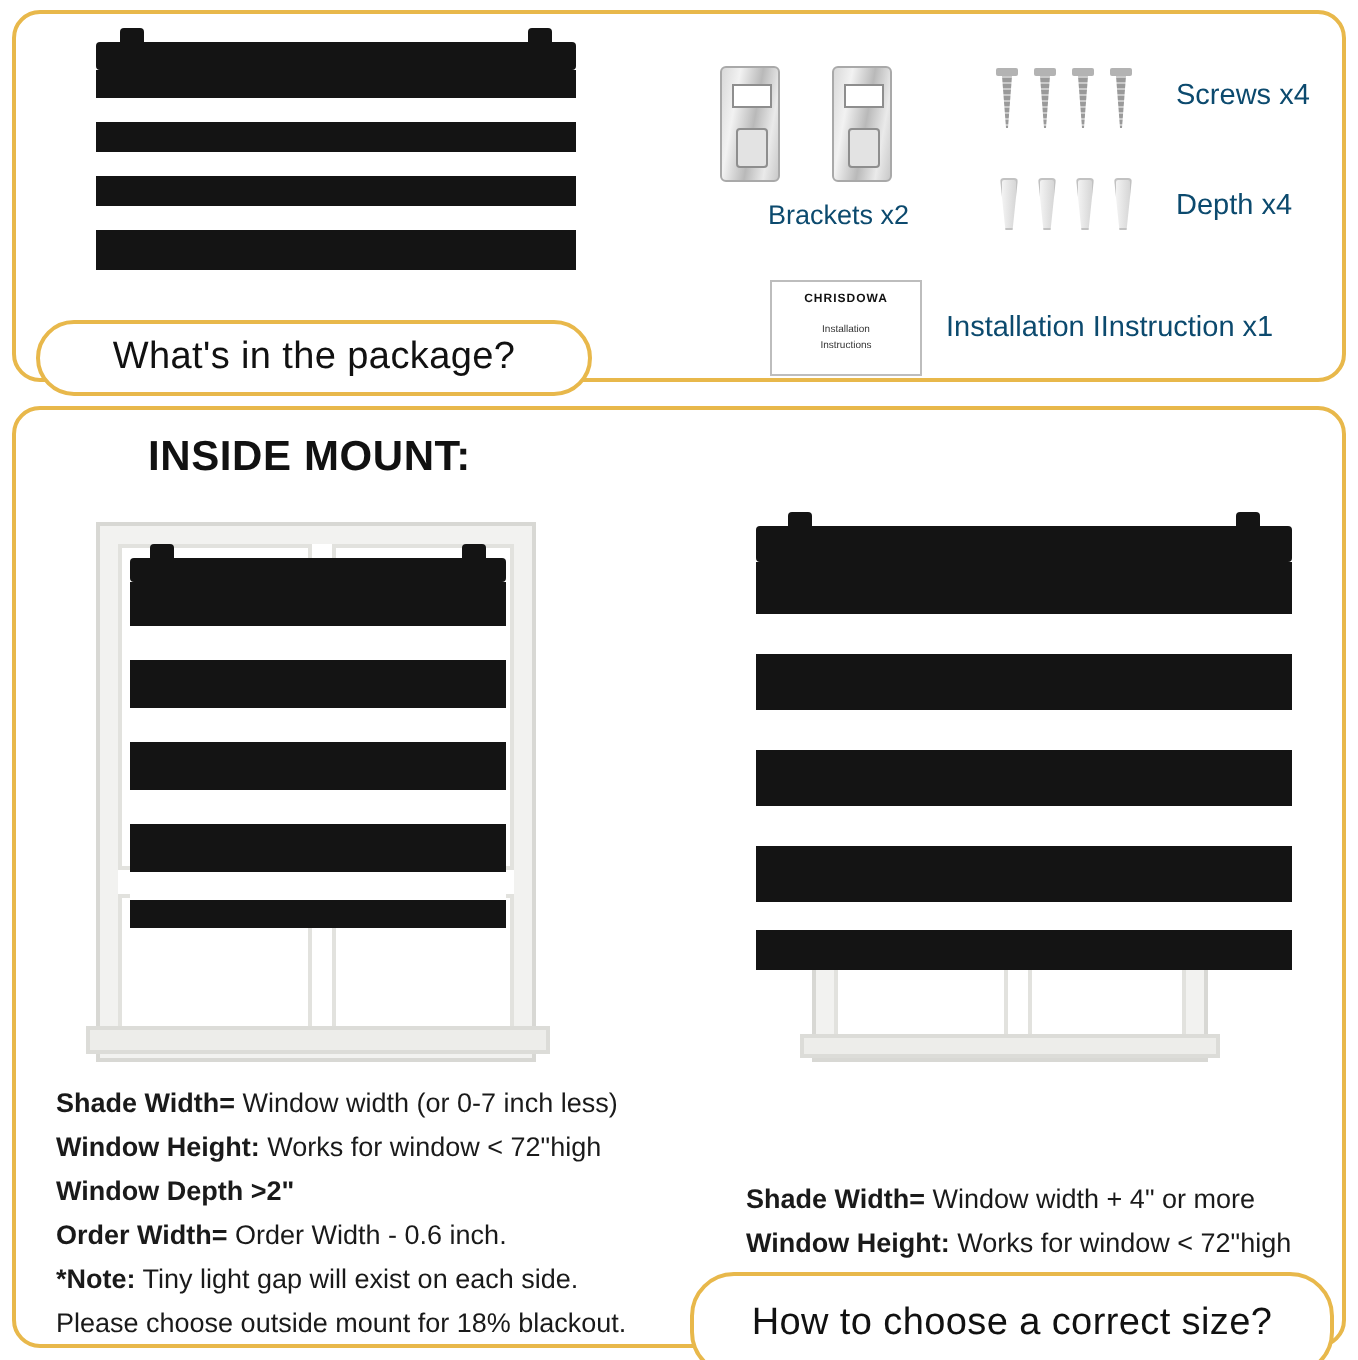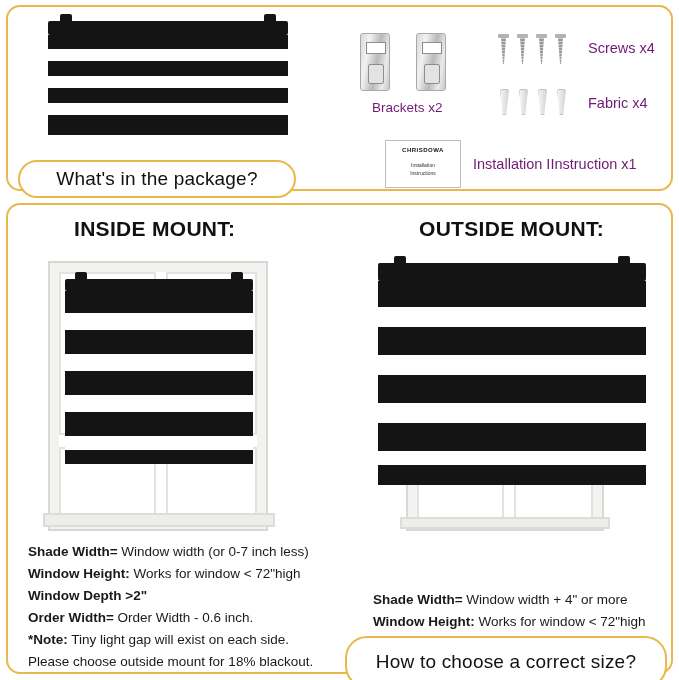--- a/index.html
+++ b/index.html
@@ -104,21 +104,21 @@
     height: 114px;
   }
   #pkg-blind .headrail { height: 14px; }
   #pkg-blind .bracket-l { left: 12px; }
   #pkg-blind .bracket-r { right: 12px; }
   #pkg-blind .stripes { top: 14px; bottom: 0; }
 
   .caption {
     position: absolute;
     font-size: 13.5px;
-    color: #701a75;
+    color: #0c4a6e;
     white-space: nowrap;
   }
   #pkg-blind-caption { left: 57px; top: 138px; }
 
   
   #brackets-group {
     position: absolute;
     left: 348px;
     top: 20px;
     width: 100px;
@@ -145,21 +145,21 @@
     content: "";
     position: absolute;
     left: 7px; top: 30px;
     width: 14px; height: 18px;
     border: 1px solid #8e8e8e;
     background: #e3e3e3;
     border-radius: 2px;
   }
   #bracket-1 { left: 4px; top: 6px; }
   #bracket-2 { left: 60px; top: 6px; }
-  #brackets-caption { left: 364px; top: 93px; text-align: center; }
+  #brackets-caption { left: 376px; top: 93px; text-align: center; }
 
   
   #screws-group {
     position: absolute;
     left: 492px;
     top: 27px;
     width: 70px;
     height: 34px;
   }
   .screw {
@@ -382,38 +382,37 @@
       </div>
   </div>
   <div class="caption" id="screws-caption">Screws x4</div>
 
   <div id="anchors-group">
     <div class="anchor" style="left:0px"></div>
     <div class="anchor" style="left:19px"></div>
     <div class="anchor" style="left:38px"></div>
     <div class="anchor" style="left:57px"></div>
   </div>
-  <div class="caption" id="anchors-caption">Fabric x4</div>
+  <div class="caption" id="anchors-caption">Depth x4</div>
 
   <div id="manual-group">
     <div id="manual-brand">CHRISDOWA</div>
     <div id="manual-line1">Installation</div>
     <div id="manual-line2">Instructions</div>
   </div>
   <div class="caption" id="manual-caption">Installation IInstruction x1</div>
 </div>
 
 <div class="badge" id="package-badge">
   <span>What's in the package?</span>
 </div>
 
 <div class="panel" id="guide-panel">
 
   <div class="mount-title" id="inside-title">INSIDE MOUNT:</div>
-  <div class="mount-title" id="outside-title">OUTSIDE MOUNT:</div>
 
   <div id="inside-illus">
     <div class="window-frame" id="inside-window">
       <div class="window-inner"></div>
       <div class="sash-divider" style="left:104px; top:9px; bottom:9px; width:10px;"></div>
       <div class="sash-divider" style="left:9px; right:9px; top:170px; height:12px; border:none; border-top:2px solid #e2e2de; border-bottom:2px solid #e2e2de;"></div>
     </div>
     <div class="blind" id="inside-blind">
       <div class="bracket-l"></div>
       <div class="bracket-r"></div>

